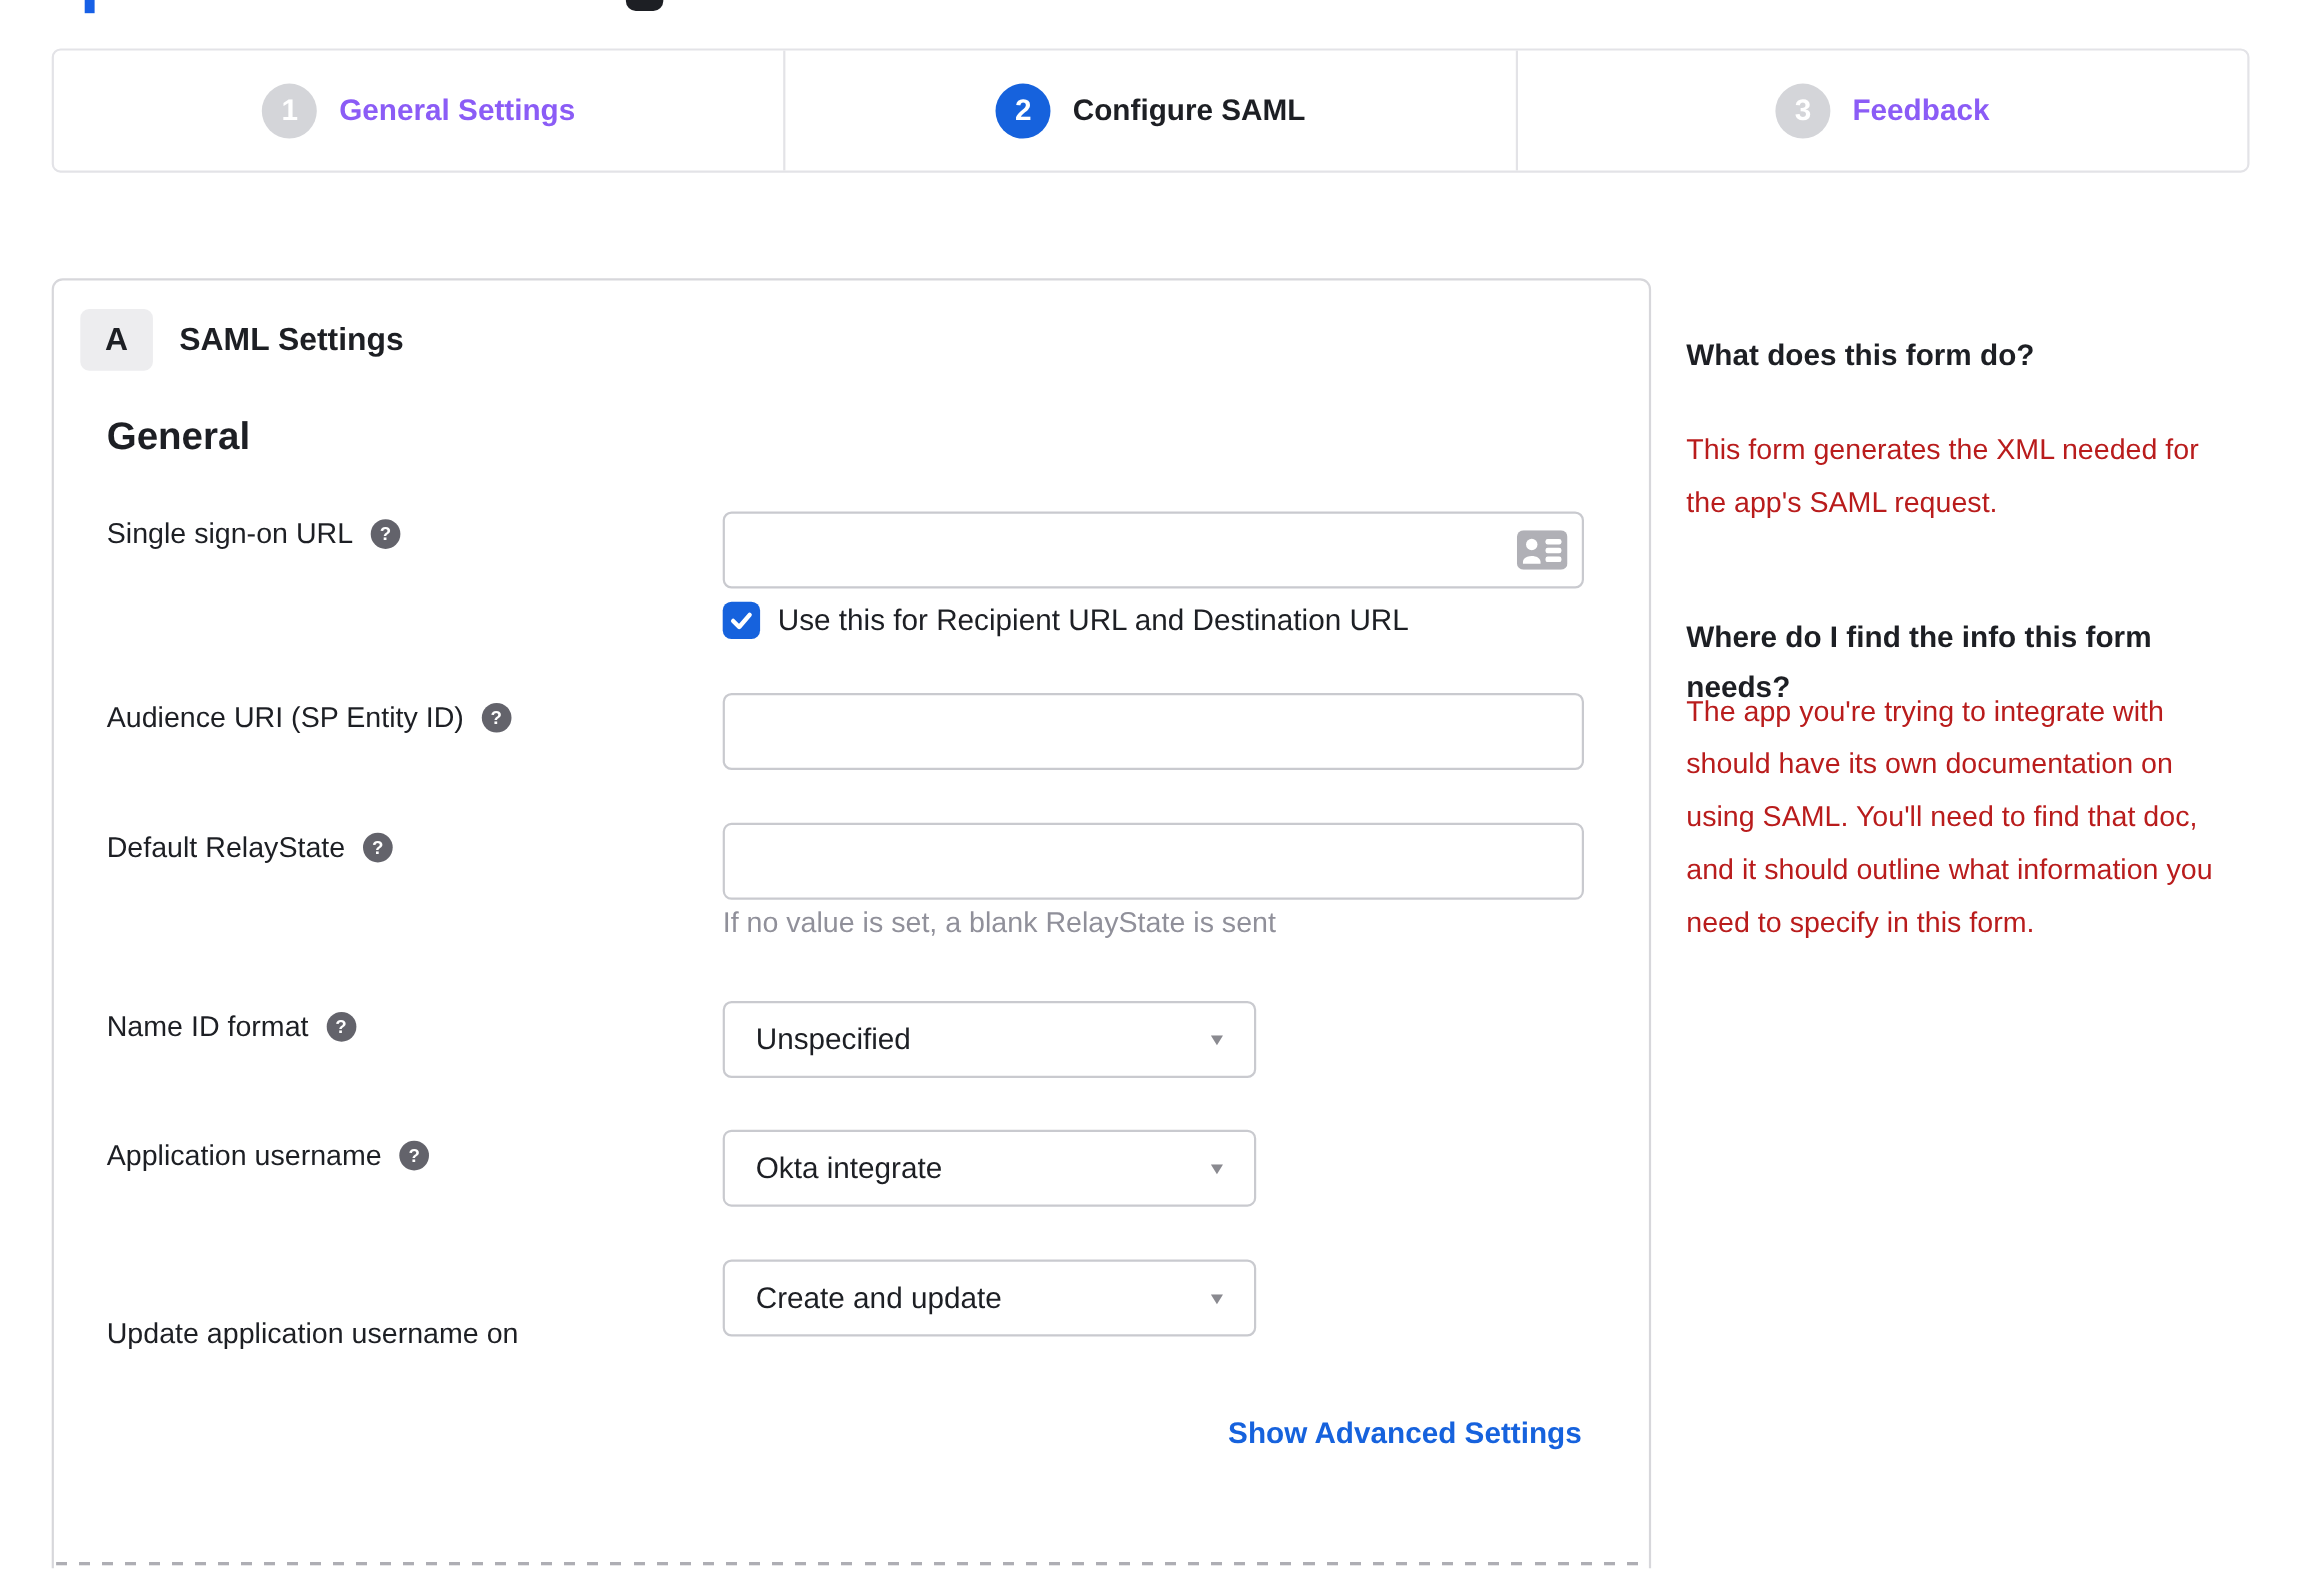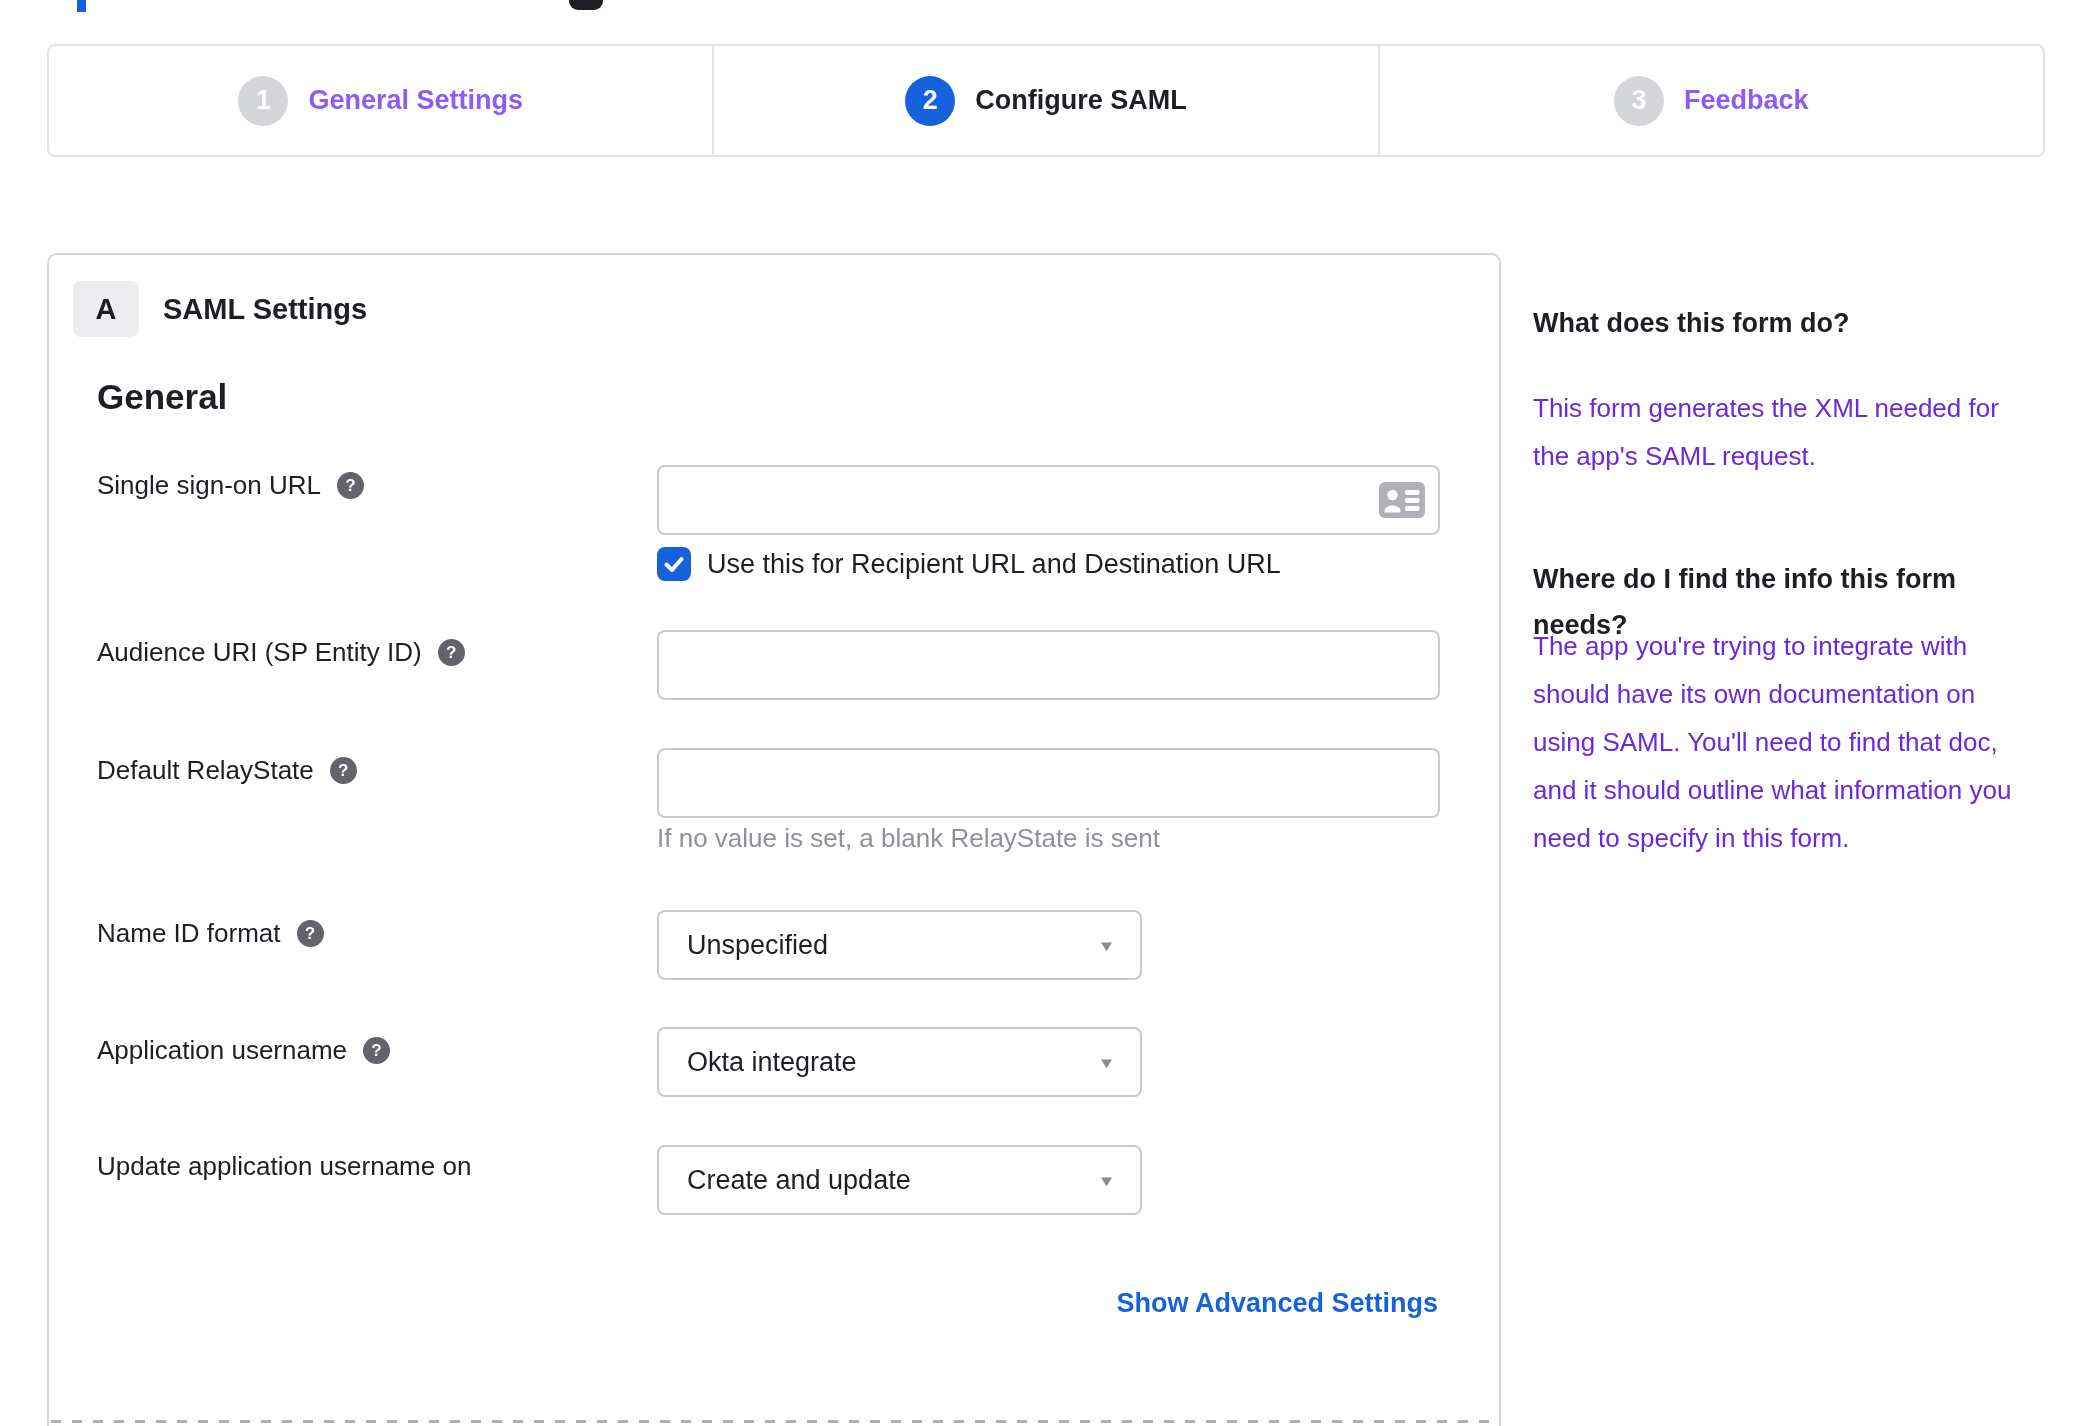--- a/index.html
+++ b/index.html
@@ -48,21 +48,21 @@
   .cbx{left:608px;width:34px;height:34px;border-radius:8px;background:#1662dd;display:flex;align-items:center;
     justify-content:center;cursor:pointer;}
   .cbx-label{left:658px;font-size:27px;color:#1d1f24;}
 
   .adv-link{font-size:27px;font-weight:bold;color:#1662dd;text-decoration:none;cursor:pointer;}
   .dotted{left:2px;top:1165px;width:1448px;height:3px;
     background:repeating-linear-gradient(90deg,#aeaeb4 0 10px,transparent 10px 21px);}
 
   
   .help-h{left:1533px;width:480px;font-size:27px;font-weight:bold;line-height:46px;color:#1d1f24;}
-  .help-p{left:1533px;width:500px;font-size:26px;line-height:48px;color:#6d28d9;}
+  .help-p{left:1533px;width:500px;font-size:26px;line-height:48px;color:#b91c1c;}
 </style>
 </head>
 <body>
 
 <div id="canvas">
 
   <div class="abs frag-cursor"></div>
   <div class="abs frag-logo"></div>
 
   <div class="abs stepper">
@@ -131,21 +131,21 @@
 
     <div class="abs f-label" style="top:780px;">
       <span>Application username</span>
       <span class="qicon">?</span>
     </div>
     <div class="abs select" style="top:772px;" role="listbox">
       <span class="val">Okta integrate</span>
       <span class="arr">▼</span>
     </div>
 
-    <div class="abs f-label" style="top:896px;">
+    <div class="abs f-label" style="top:942px;">
       <span>Update application username on</span>
     </div>
     <div class="abs select" style="top:890px;" role="listbox">
       <span class="val">Create and update</span>
       <span class="arr">▼</span>
     </div>
 
     <a class="abs adv-link" style="top:1033px;right:61px;">Show Advanced Settings</a>
 
     <div class="abs dotted"></div>

